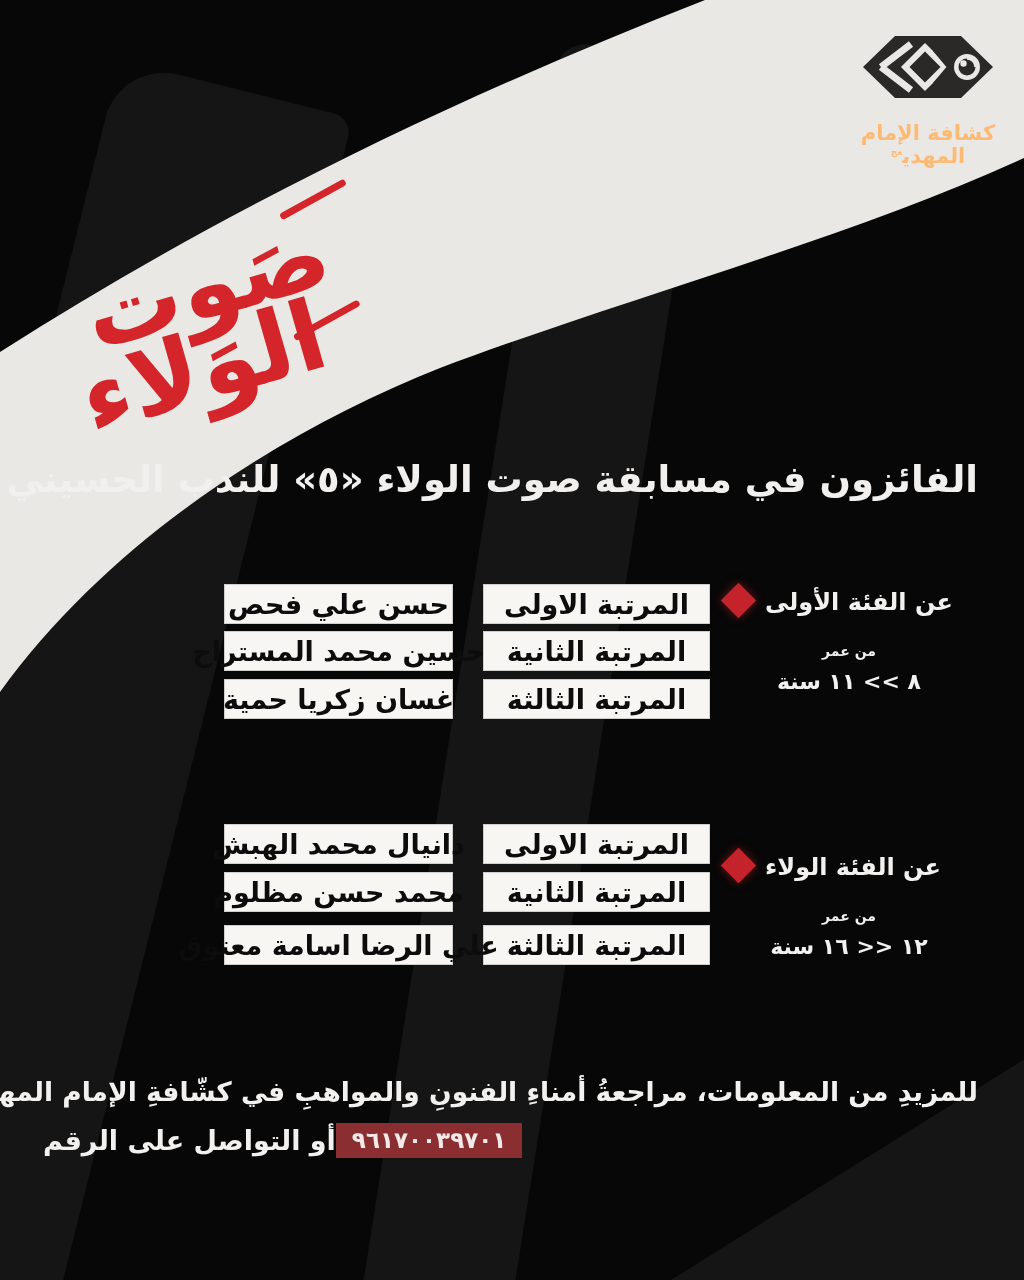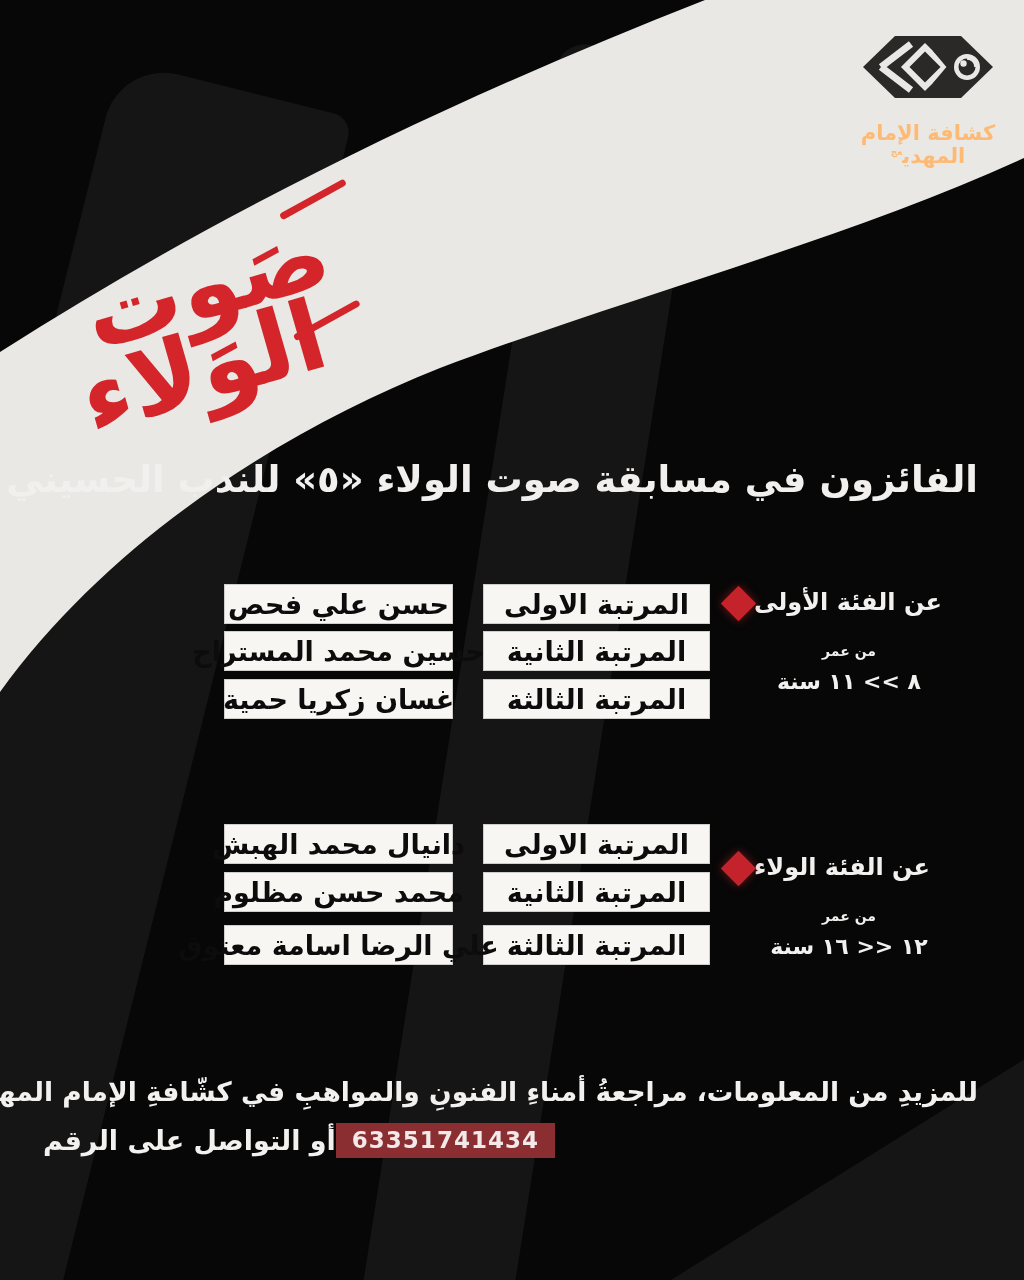--- a/index.html
+++ b/index.html
@@ -58,21 +58,21 @@
     font-size:27px;font-weight:bold;direction:rtl;white-space:nowrap;
     box-shadow:0 0 0 1px #cfcecc inset;
   }
   .rank-col{left:483px;width:227px;}
   .name-col{left:224px;width:229px;text-align:center;}
   .row-a1{top:584px;} .row-a2{top:631px;} .row-a3{top:679px;}
   .row-b1{top:824px;} .row-b2{top:872px;} .row-b3{top:925px;}
   
   .category{position:absolute;right:88px;width:210px;direction:rtl;color:#f2f1ef;text-align:center;}
   .cat-1{top:588px;} .cat-2{top:853px;}
-  .cat-head{display:flex;flex-direction:row-reverse;align-items:flex-end;justify-content:flex-start;gap:3px;}
+  .cat-head{display:flex;flex-direction:row-reverse;align-items:flex-start;justify-content:flex-start;gap:14px;}
   .diamond{
     width:25px;height:25px;background:#c4232b;flex:0 0 auto;
     transform:rotate(45deg);box-shadow:0 0 10px rgba(196,35,43,.55);
   }
   .cat-heading{font-size:24px;font-weight:bold;white-space:nowrap;}
   .cat-sub{font-size:14px;font-weight:bold;margin-top:27px;padding-left:36px;}
   .cat-age{font-size:22px;font-weight:bold;margin-top:10px;direction:ltr;padding-left:36px;white-space:nowrap;}
   
   .footer{position:absolute;right:46px;top:1076px;width:935px;direction:rtl;color:#f2f1ef;}
   .footer-info{font-size:26.5px;font-weight:bold;text-align:center;white-space:nowrap;}
@@ -158,17 +158,17 @@
       <span class="cat-heading">عن الفئة الولاء</span>
     </div>
     <div class="cat-sub">من عمر</div>
     <div class="cat-age">١٢ &lt;&lt; ١٦ سنة</div>
   </div>
 
   <div class="footer">
     <div class="footer-info">للمزيدِ من المعلومات، مراجعةُ أمناءِ الفنونِ والمواهبِ في كشّافةِ الإمام المهدي في مختلفِ المناطق،</div>
     <div class="footer-contact">
       <span class="contact-prefix">أو  التواصل على الرقم</span>
-      <span class="phone-box">63351741434</span>
+      <span class="phone-box">٩٦١٧٠٠٣٩٧٠١</span>
     </div>
   </div>
 
 </div>
 
 </body></html>

